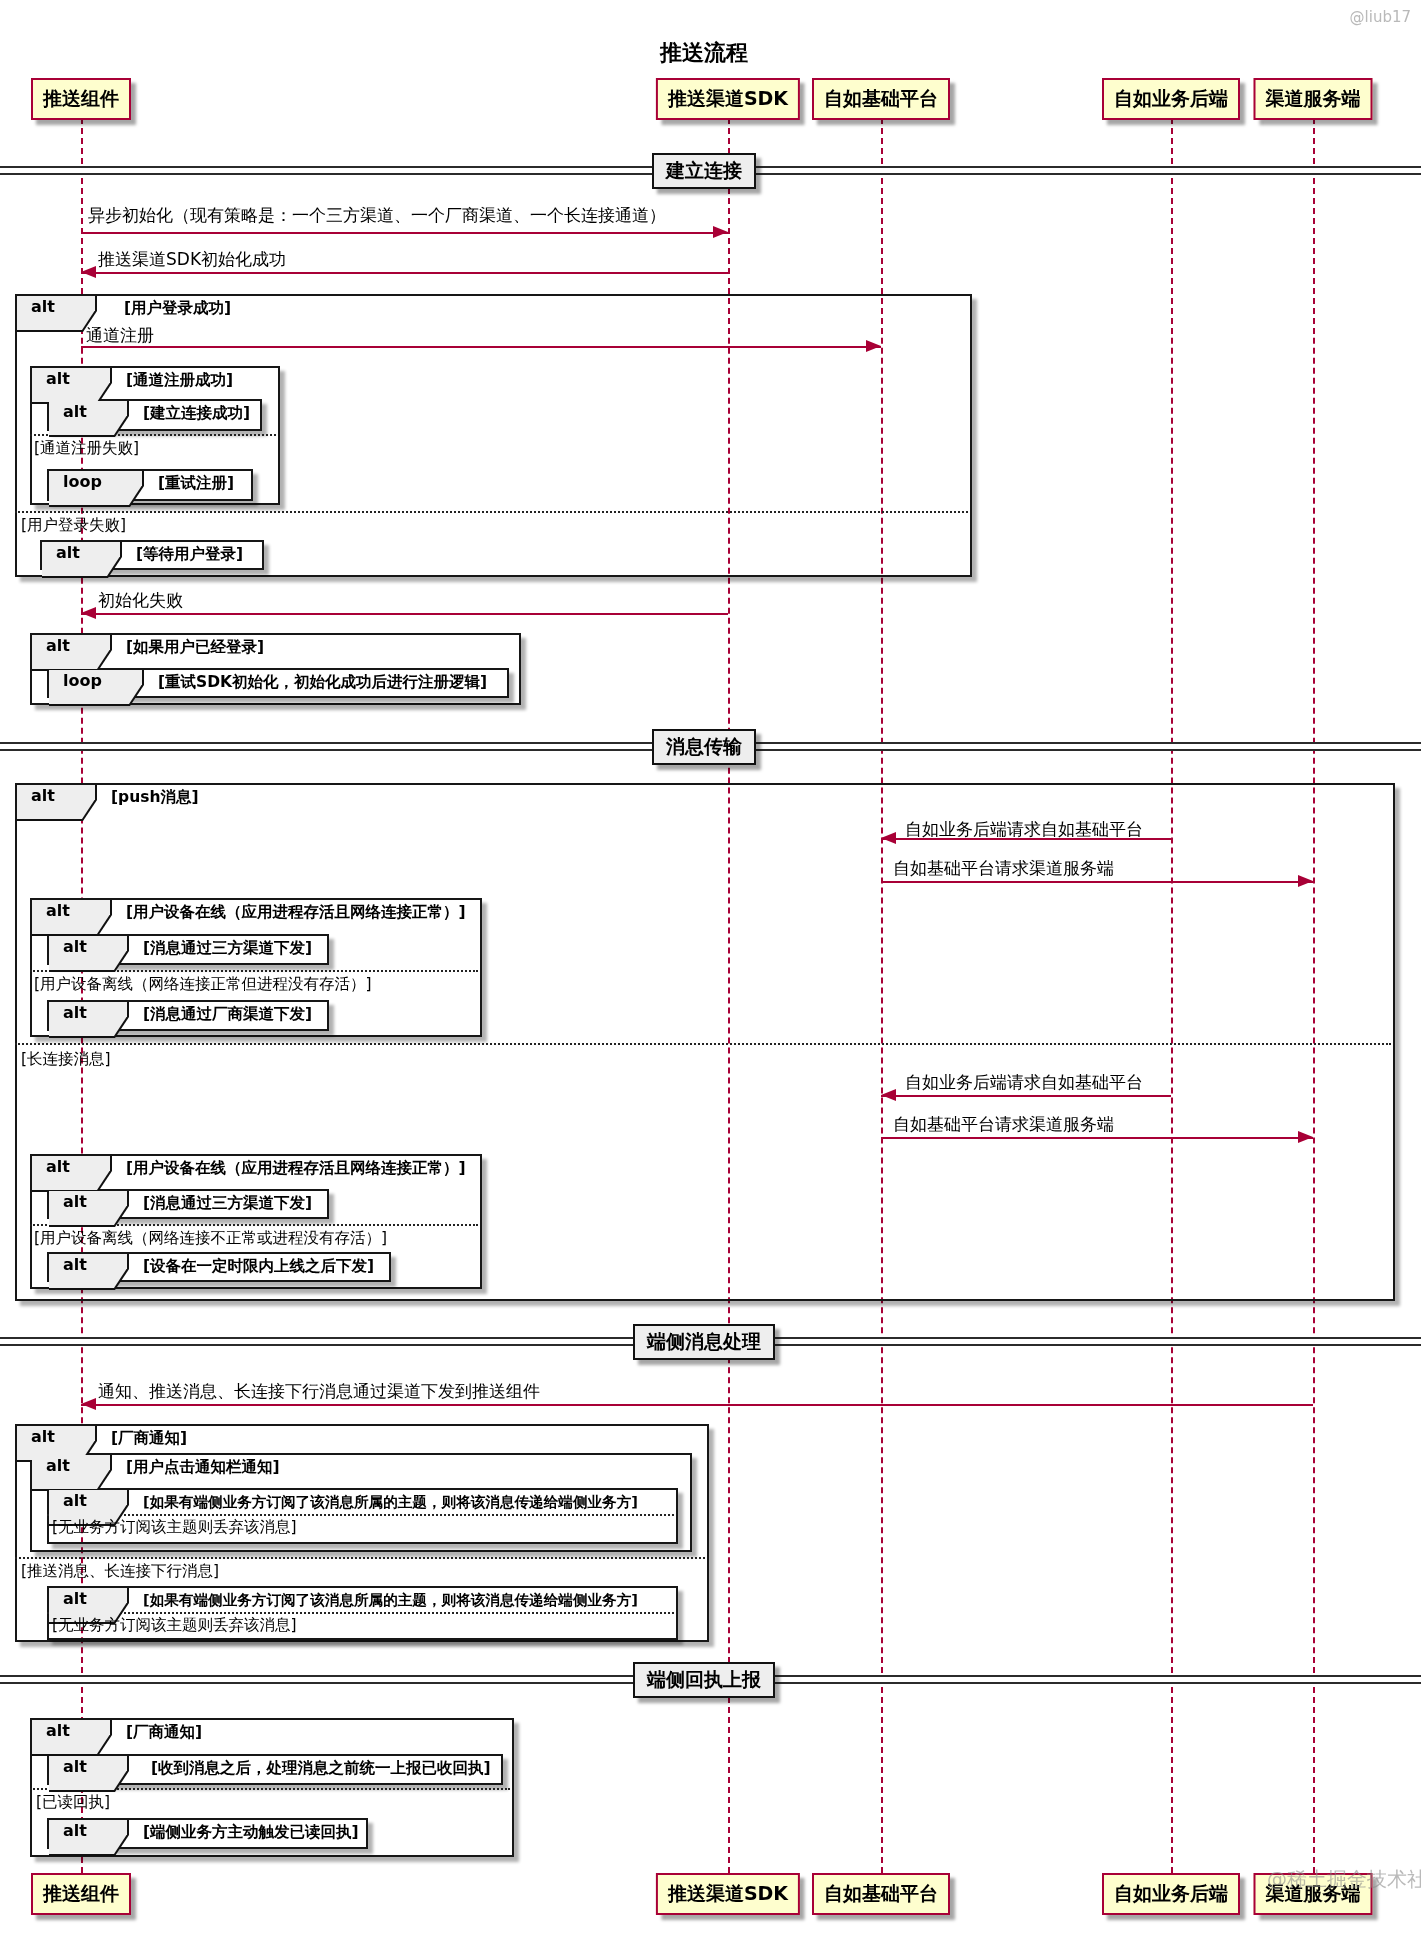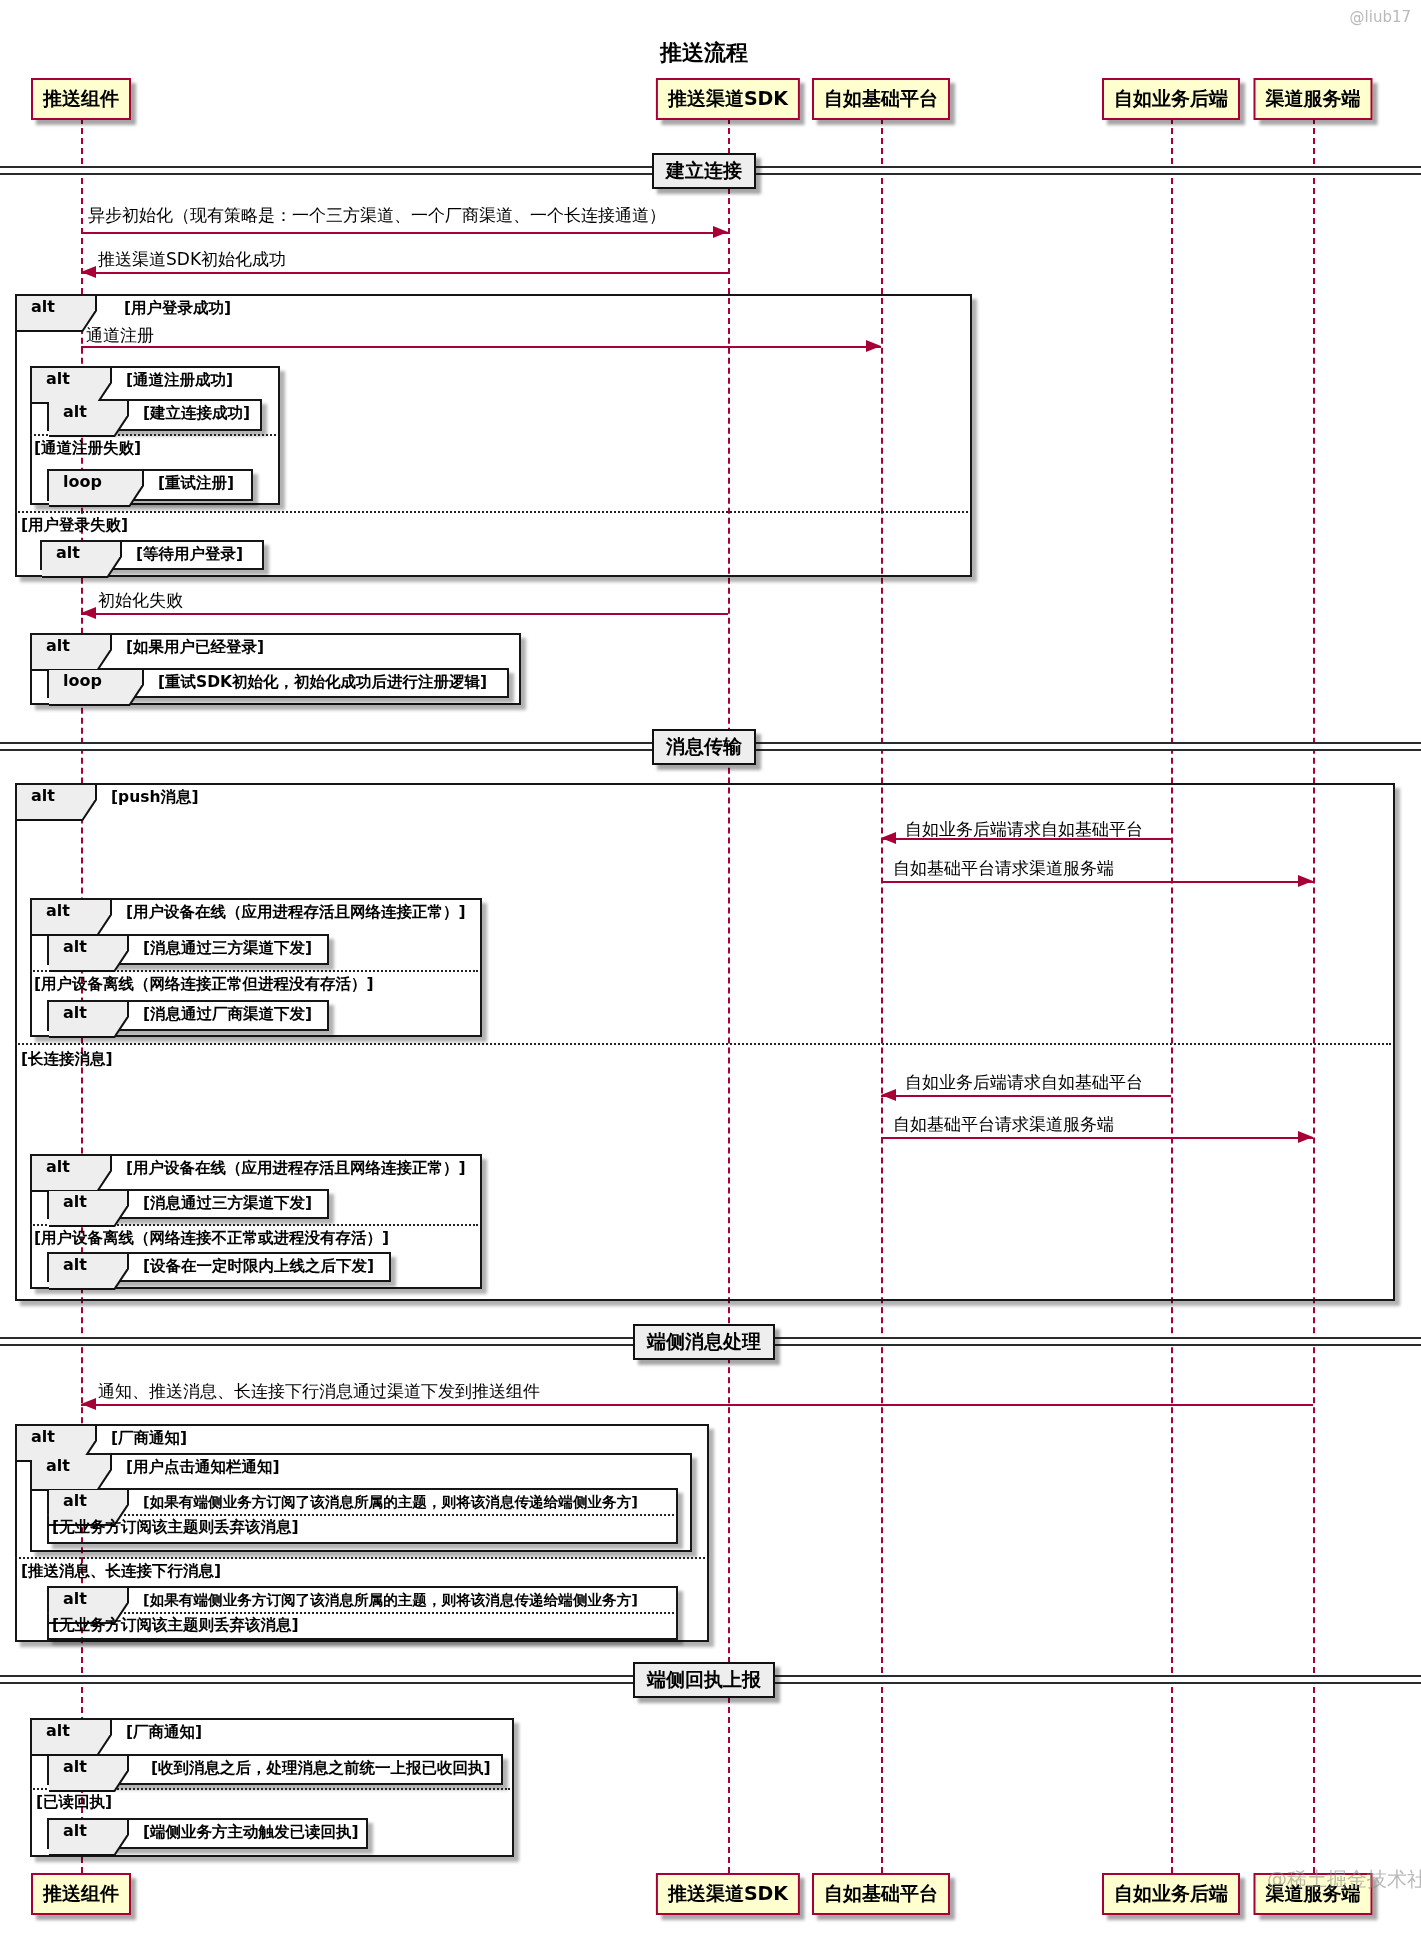--- a/index.html
+++ b/index.html
@@ -17,21 +17,21 @@
           box-shadow:5px 5px 3px rgba(0,0,0,.35);padding:3px 12px;font-size:19px;font-weight:bold;
           white-space:nowrap;z-index:21;}
   .fr{position:absolute;border:2.5px solid #161616;box-shadow:5px 5px 3px rgba(0,0,0,.3);z-index:5;background:transparent;}
   .tab{position:absolute;height:36px;background:#111;z-index:8;
        clip-path:polygon(0 0,100% 0,100% 42%,calc(100% - 14px) 100%,0 100%);}
   .tab i{position:absolute;left:0;top:0;right:2px;bottom:2px;background:#EEEEEE;font-style:normal;
          font-weight:bold;font-size:16px;line-height:21px;padding-left:14px;
          clip-path:polygon(0 0,100% 0,100% 42%,calc(100% - 13px) 100%,0 100%);}
   .cond{position:absolute;font-weight:bold;font-size:15.5px;line-height:22px;white-space:nowrap;z-index:8;}
   .sep{position:absolute;border-top:2.5px dotted #222;z-index:6;}
-  .els{position:absolute;font-weight:bold;font-size:15.5px;white-space:nowrap;z-index:8;}
+  .els{position:absolute;font-weight:normal;font-size:15.5px;white-space:nowrap;z-index:8;}
   .mt{position:absolute;font-size:17px;white-space:nowrap;z-index:12;}
   .ml{position:absolute;height:0;border-top:2px solid #A80036;z-index:11;}
   .ahr{position:absolute;width:0;height:0;border-top:6px solid transparent;border-bottom:6px solid transparent;
        border-left:15px solid #A80036;z-index:12;}
   .ahl{position:absolute;width:0;height:0;border-top:6px solid transparent;border-bottom:6px solid transparent;
        border-right:15px solid #A80036;z-index:12;}
 </style>
 </head>
 <body>
 

